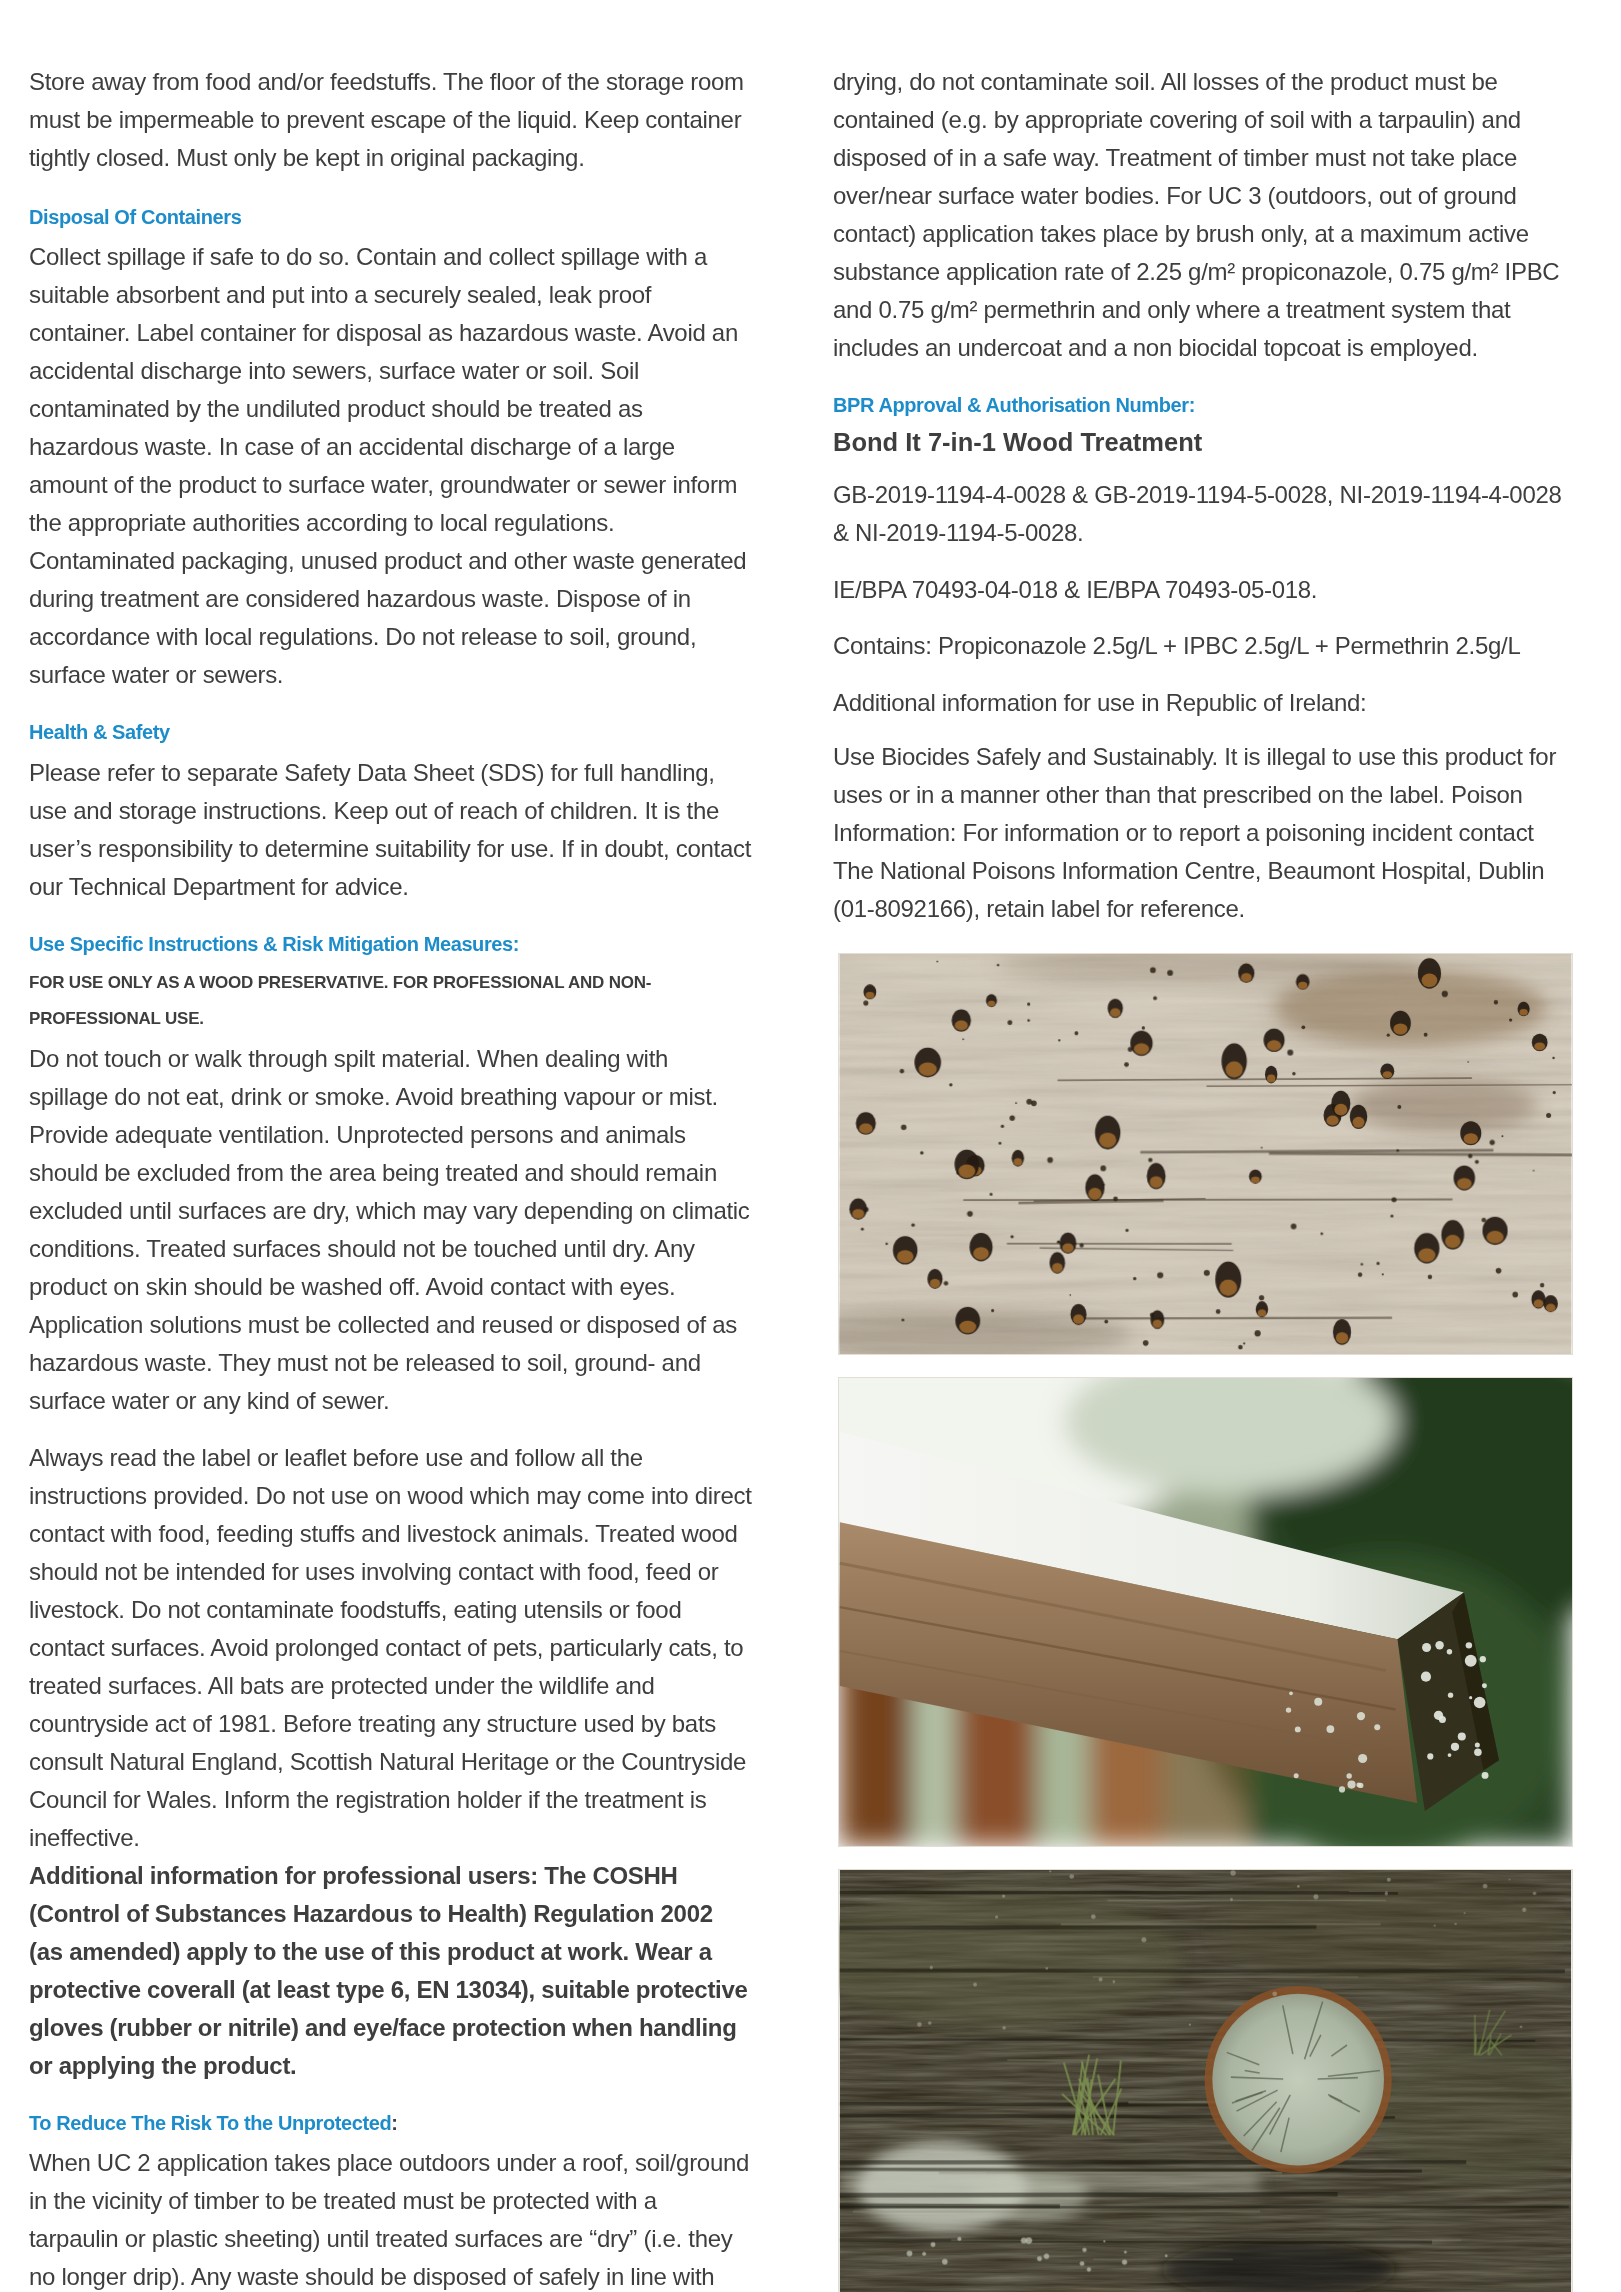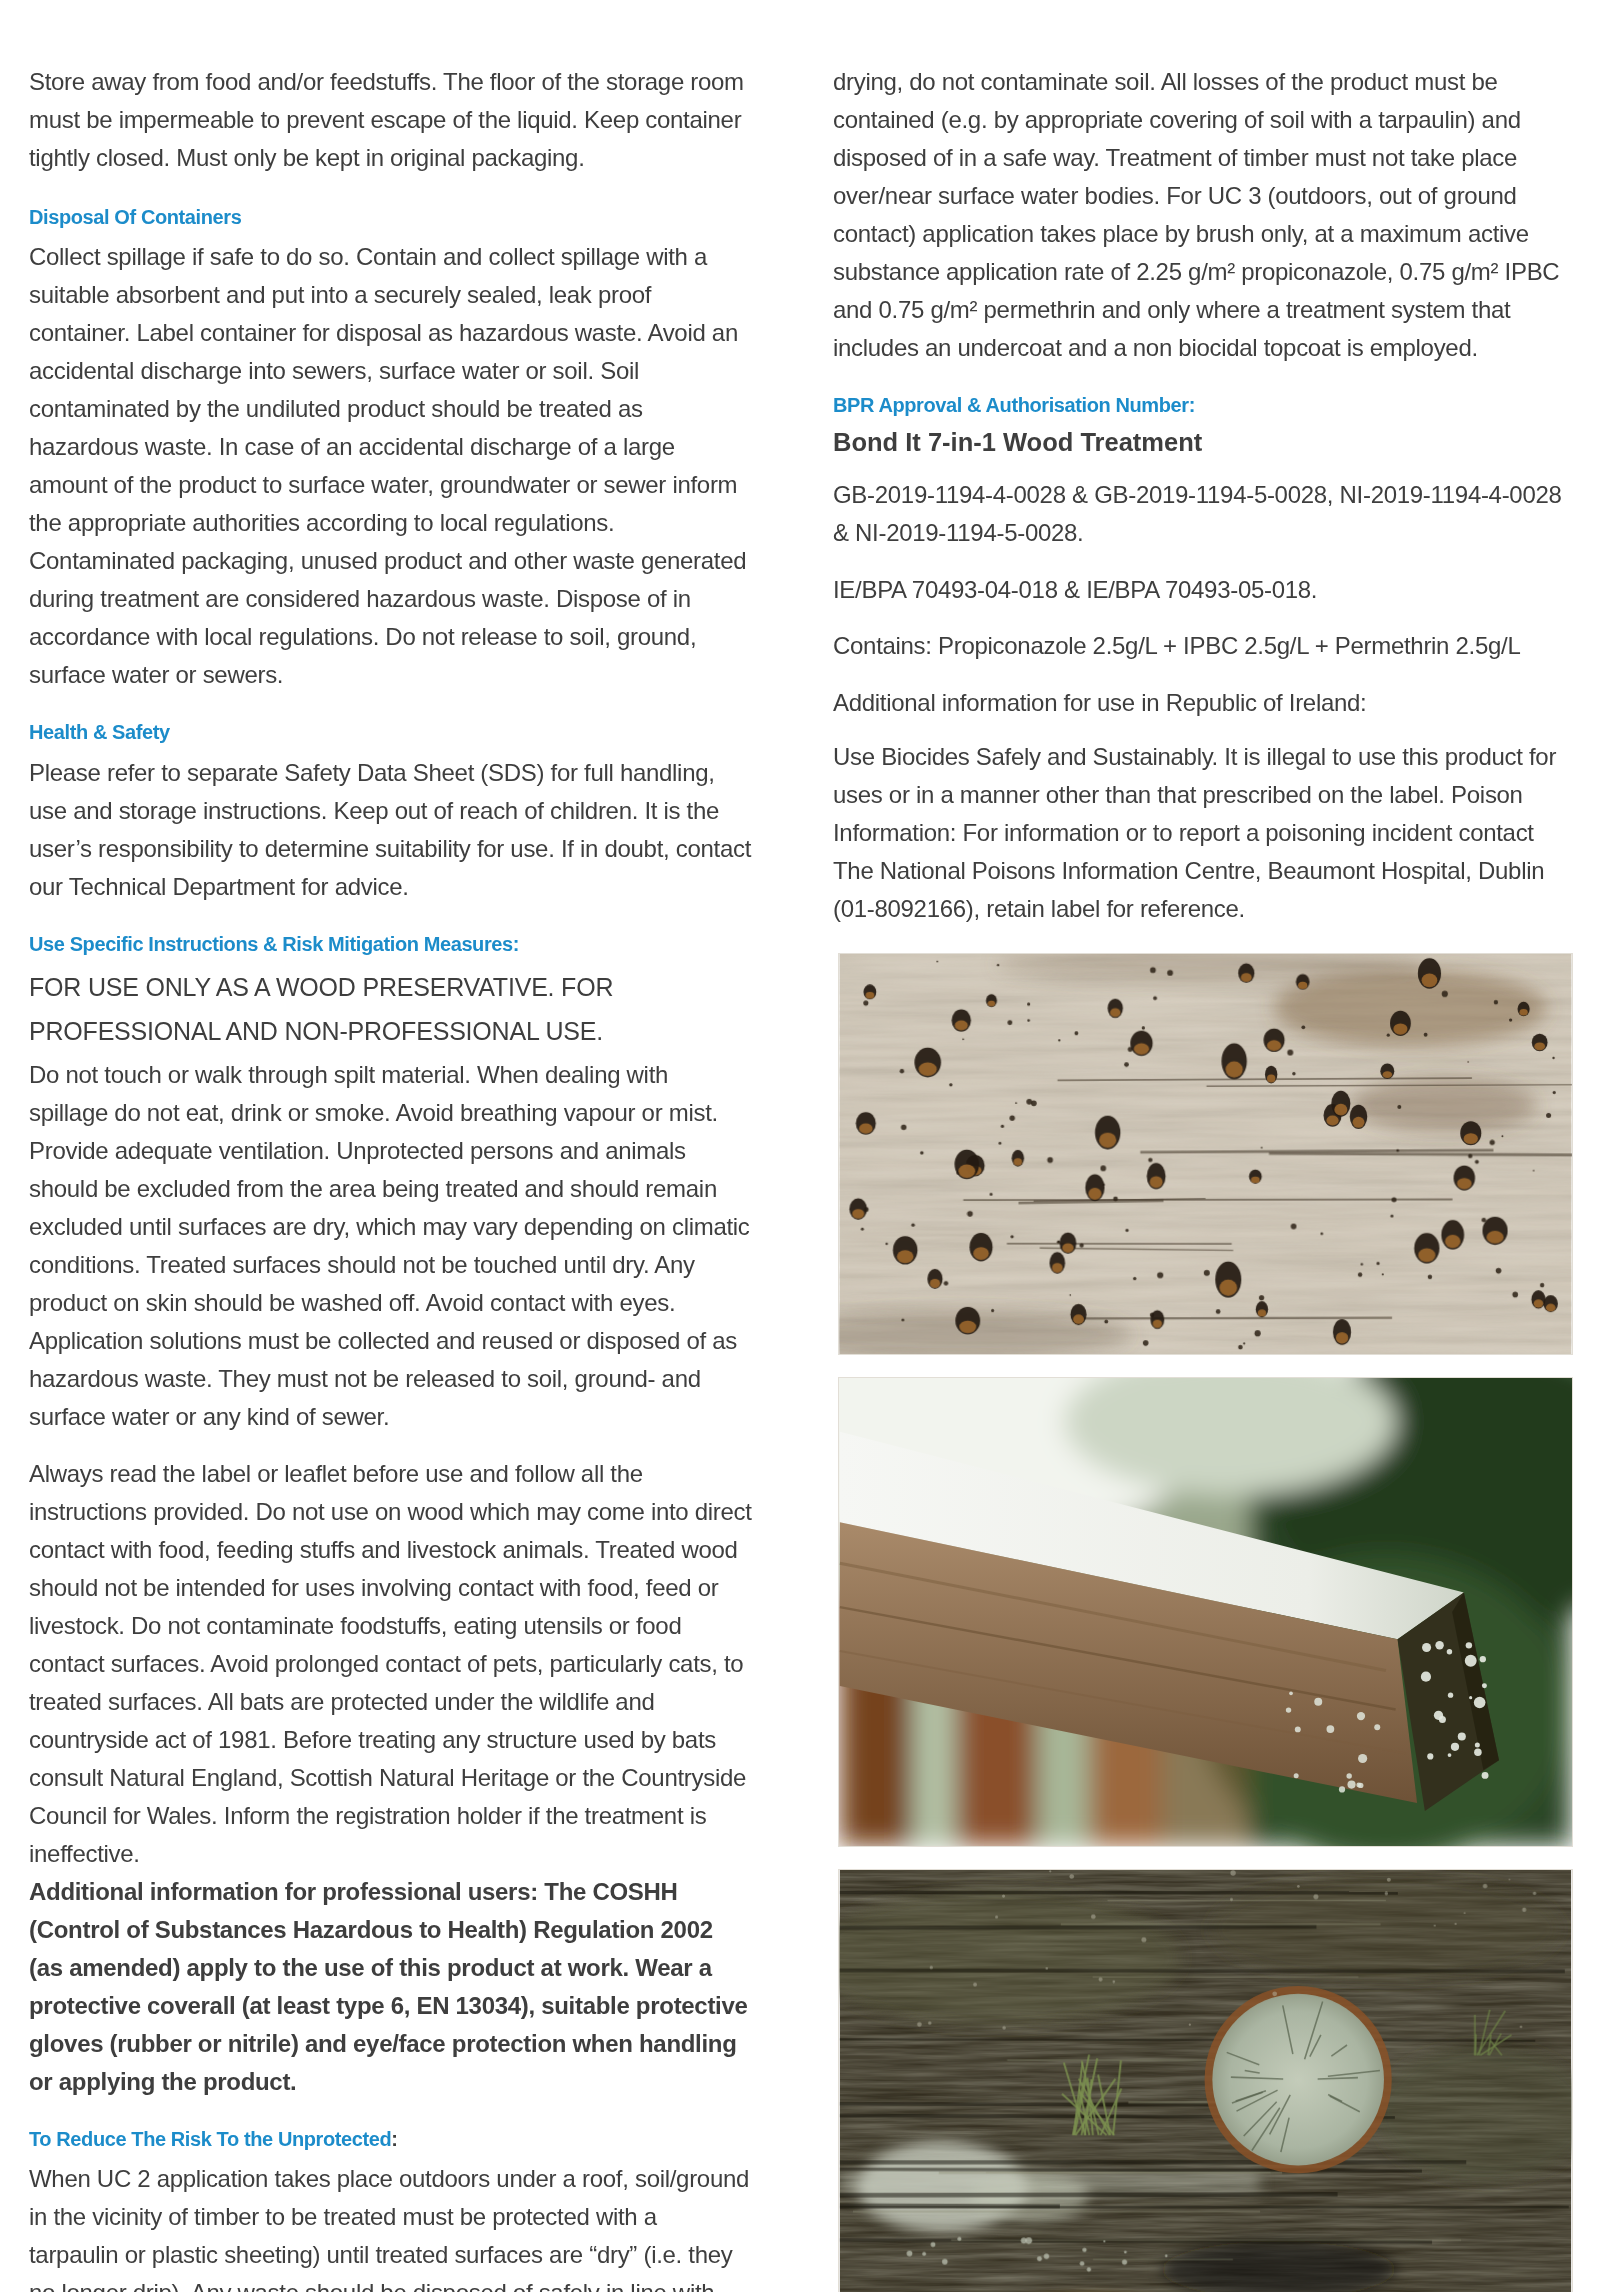--- a/index.html
+++ b/index.html
@@ -15,21 +15,21 @@
   .p-tight{margin-bottom:0;}
   .p-small-gap{margin-bottom:12px;}
   .p-after-run{margin-top:0;margin-bottom:5.9px;font-weight:bold;}
   h2{
     color:#1c8cca;font-size:20px;line-height:36px;font-weight:700;
     letter-spacing:-0.4px;margin:19.6px 0 3.9px 0;
   }
   h2.first{margin-top:21.6px;}
   .colon-dark{color:#3e3e3e;}
   .note{font-weight:700;font-style:italic;font-size:24.5px;line-height:32px;margin:0 0 15.7px 0;}
-  .bold-sub{font-weight:400;font-size:25px;line-height:44px;letter-spacing:-0.2px;margin:0 0 2.9px 0;}
+  .bold-sub{font-weight:700;font-size:17px;line-height:36px;letter-spacing:-0.2px;margin:0 0 2.9px 0;}
   .product-name{font-weight:700;font-size:25.5px;line-height:32px;margin:0 0 17.6px 0;}
   .ireland-title{margin-bottom:16px;}
   .photo{width:735px;margin:0 0 21.6px 4.9px;}
   .photo.firstphoto{margin-top:25.5px;}
   .photo svg{display:block;border:1px solid #e2ded6;box-sizing:border-box;}
 </style>
 </head>
 <body>
 
 <div class="page">

